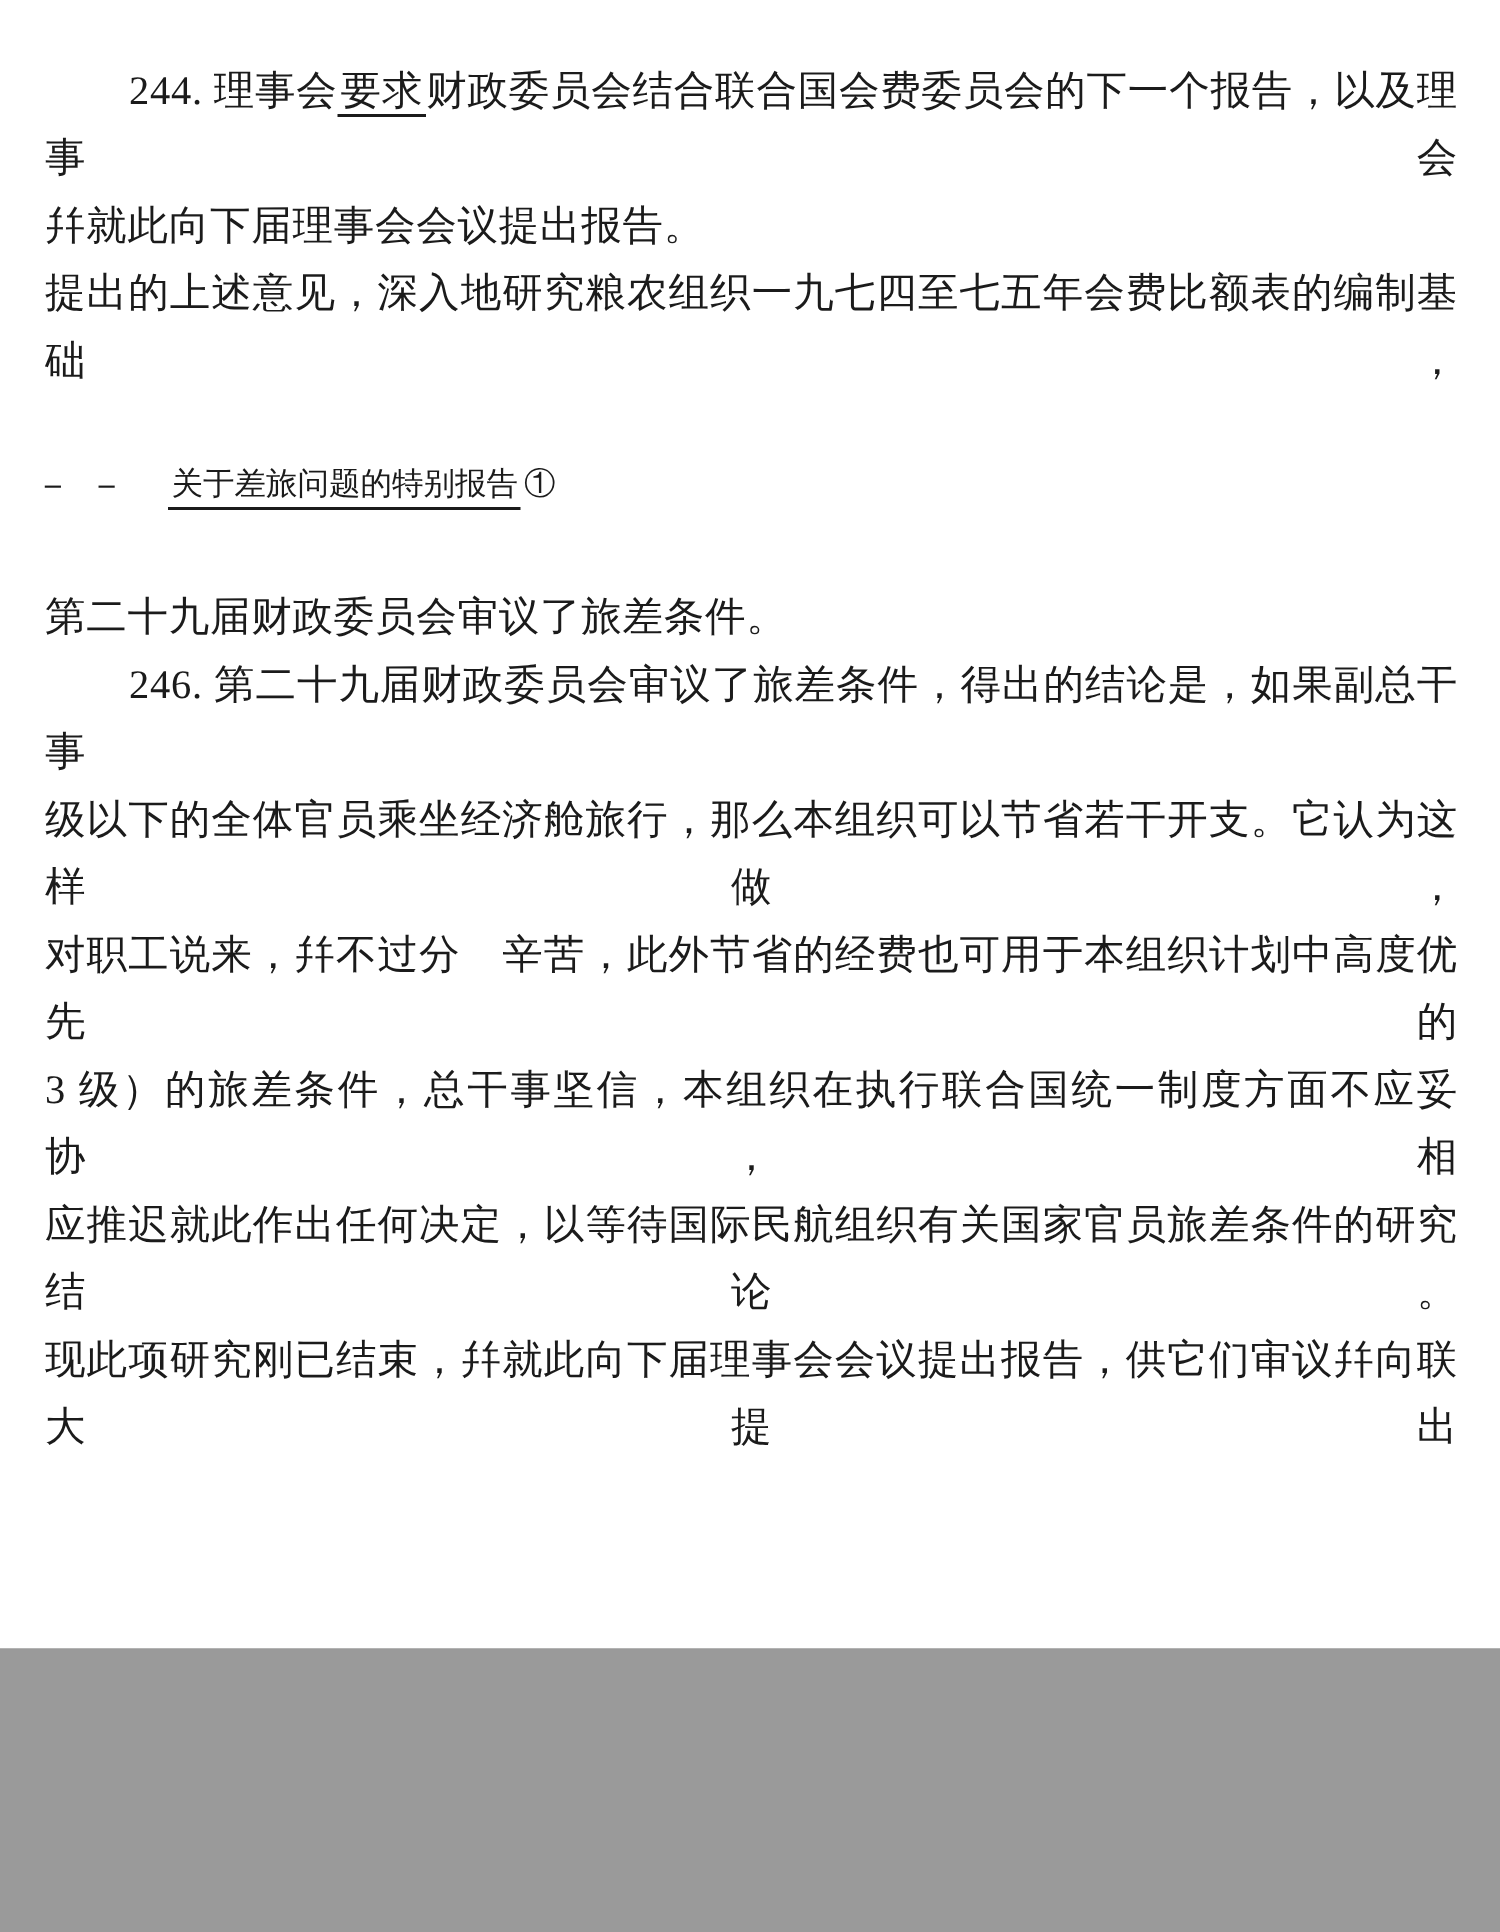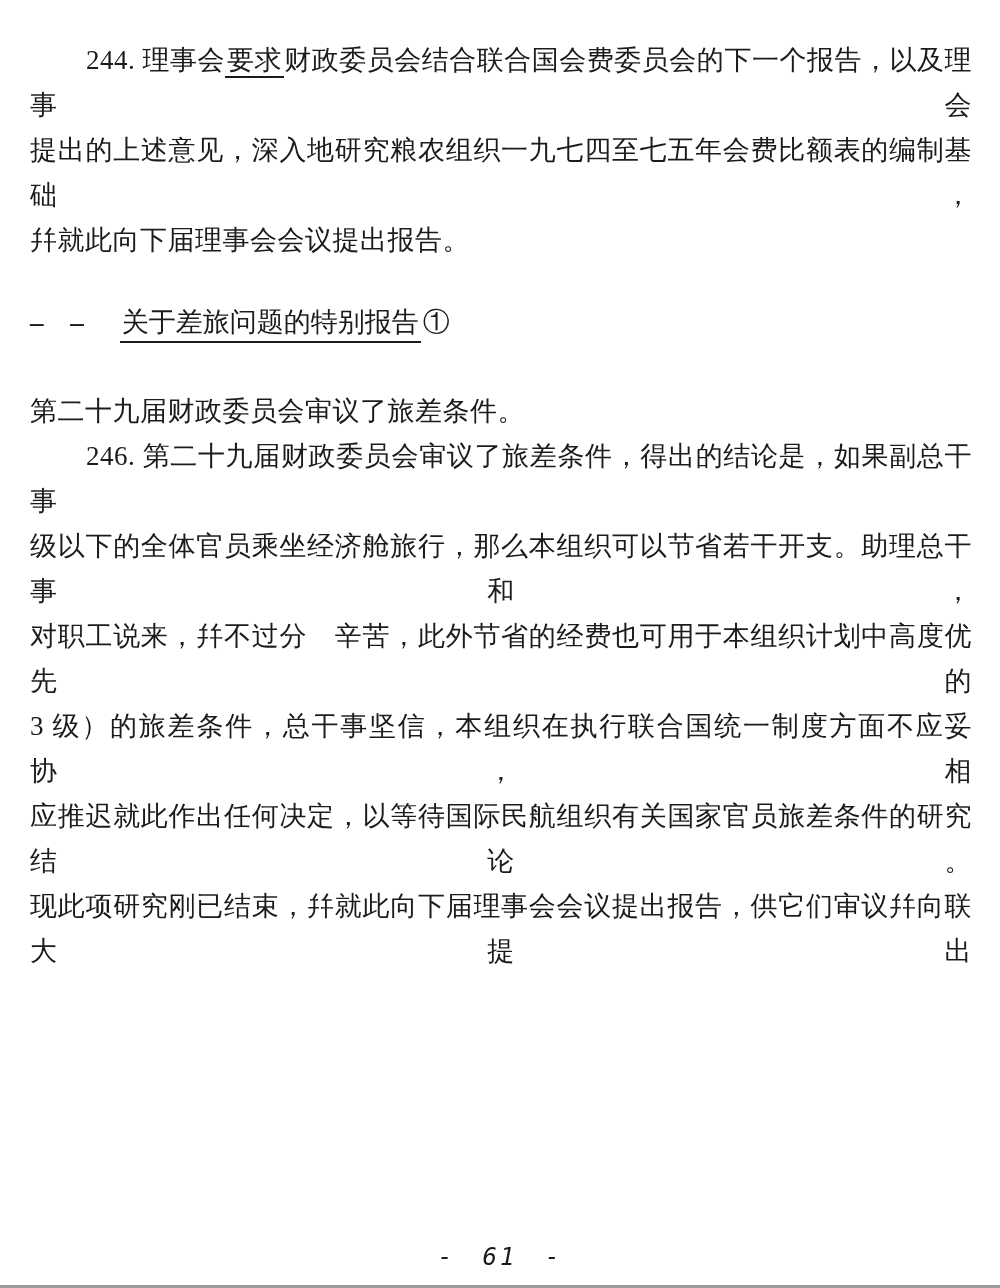--- a/index.html
+++ b/index.html
@@ -1,18 +1,18 @@
 <!DOCTYPE html>
 <html lang="zh"><head>
 <meta charset="utf-8">
 <style>
   html,body{margin:0;padding:0;background:#9a9a9a;}
   .page{
     position:relative;
-    width:1000px;height:1285px;
+    width:1000px;height:1099px;
     margin:0 auto;
     background:#ffffff;
     color:#1b1b1b;
     font-family:"Liberation Serif","DejaVu Serif",serif;
     overflow:hidden;
   }
   .content{
     position:absolute;
     left:30px;top:38px;
     width:942px;
@@ -31,21 +31,21 @@
     text-indent:56px;
   }
   .seg{white-space:pre-wrap;}
   .u{
     border-bottom:2.5px solid #1b1b1b;
     padding:0 2px 1px 2px;
   }
   .heading{
     margin-top:37px;
     margin-bottom:44px;
-    font-size:27px;
+    font-size:21px;
     line-height:45px;
   }
   .heading .dashes{
     letter-spacing:10px;
     margin-right:26px;
     font-weight:bold;
   }
   .heading .u{padding-bottom:4px;}
   .heading .fnref{margin-left:2px;}
   .page-number{
@@ -62,34 +62,34 @@
   }
 </style>
 </head>
 <body>
 
 <div class="page">
   <div class="content">
 
     <section>
         <div class="line fill indent"><span class="seg">244. 理事会</span><span class="seg u">要求</span><span class="seg">财政委员会结合联合国会费委员会的下一个报告，以及理事会</span></div>
+        <div class="line"><span class="seg">幷就此向下届理事会会议提出报告。</span></div>
         <div class="line fill"><span class="seg">提出的上述意见，深入地研究粮农组织一九七四至七五年会费比额表的编制基础，</span></div>
-        <div class="line"><span class="seg">幷就此向下届理事会会议提出报告。</span></div>
       </section>
 
     <div class="heading">
       <span class="dashes">– –</span><span class="u">关于差旅问题的特别报告</span><span class="fnref">①</span>
     </div>
 
     <section>
         <div class="line"><span class="seg">第二十九届财政委员会审议了旅差条件。</span></div>
       </section>
     <section>
         <div class="line fill indent"><span class="seg">246. 第二十九届财政委员会审议了旅差条件，得出的结论是，如果副总干事</span></div>
-        <div class="line fill"><span class="seg">级以下的全体官员乘坐经济舱旅行，那么本组织可以节省若干开支。助理总干事和，</span></div>
+        <div class="line fill"><span class="seg">级以下的全体官员乘坐经济舱旅行，那么本组织可以节省若干开支。它认为这样做，</span></div>
         <div class="line fill"><span class="seg">对职工说来，幷不过分　辛苦，此外节省的经费也可用于本组织计划中高度优先的</span></div>
       </section>
     <section>
         <div class="line fill"><span class="seg">3 级）的旅差条件，总干事坚信，本组织在执行联合国统一制度方面不应妥协，相</span></div>
         <div class="line fill"><span class="seg">应推迟就此作出任何决定，以等待国际民航组织有关国家官员旅差条件的研究结论。</span></div>
         <div class="line fill"><span class="seg">现此项研究刚已结束，幷就此向下届理事会会议提出报告，供它们审议幷向联大提出</span></div>
       </section>
 
   </div>
 

